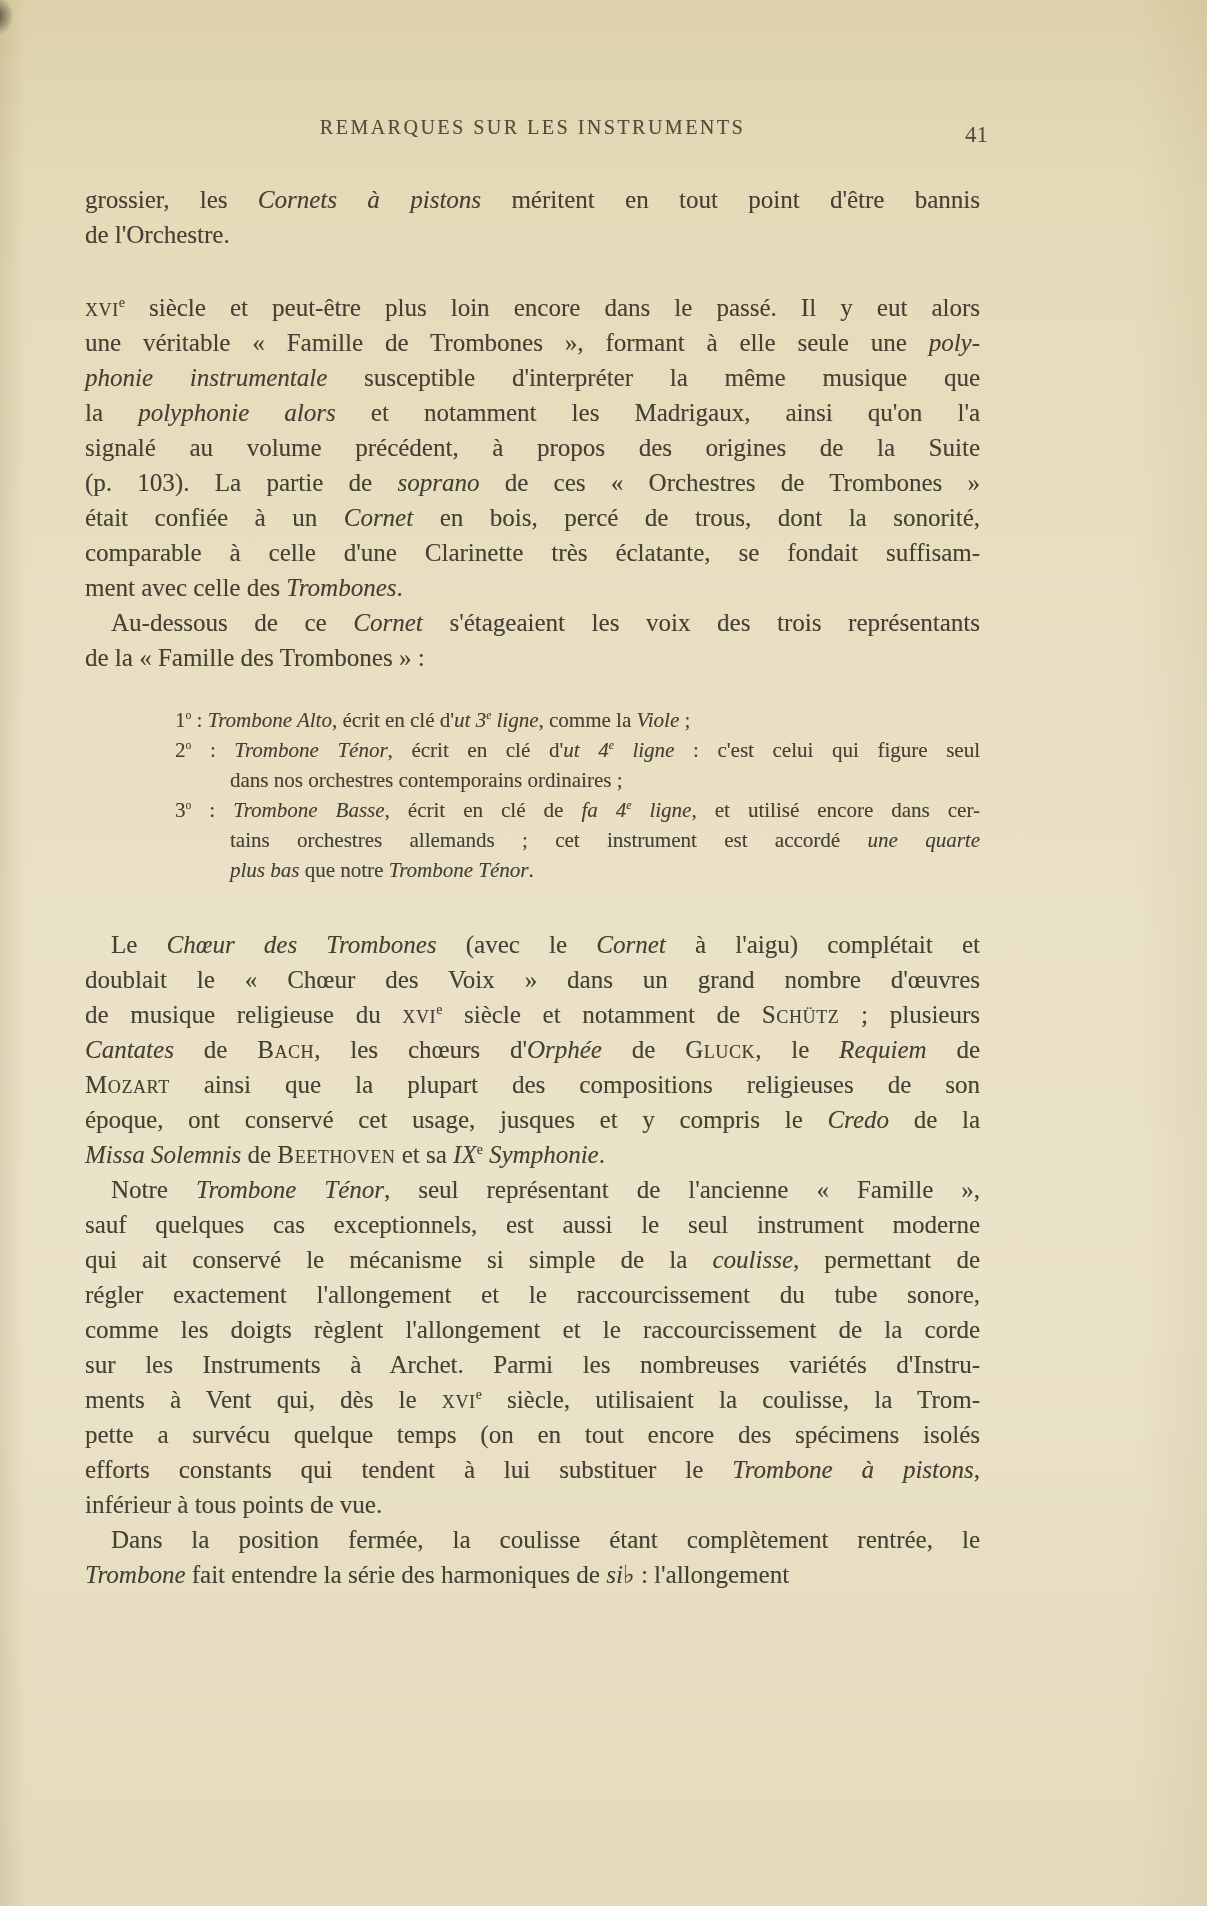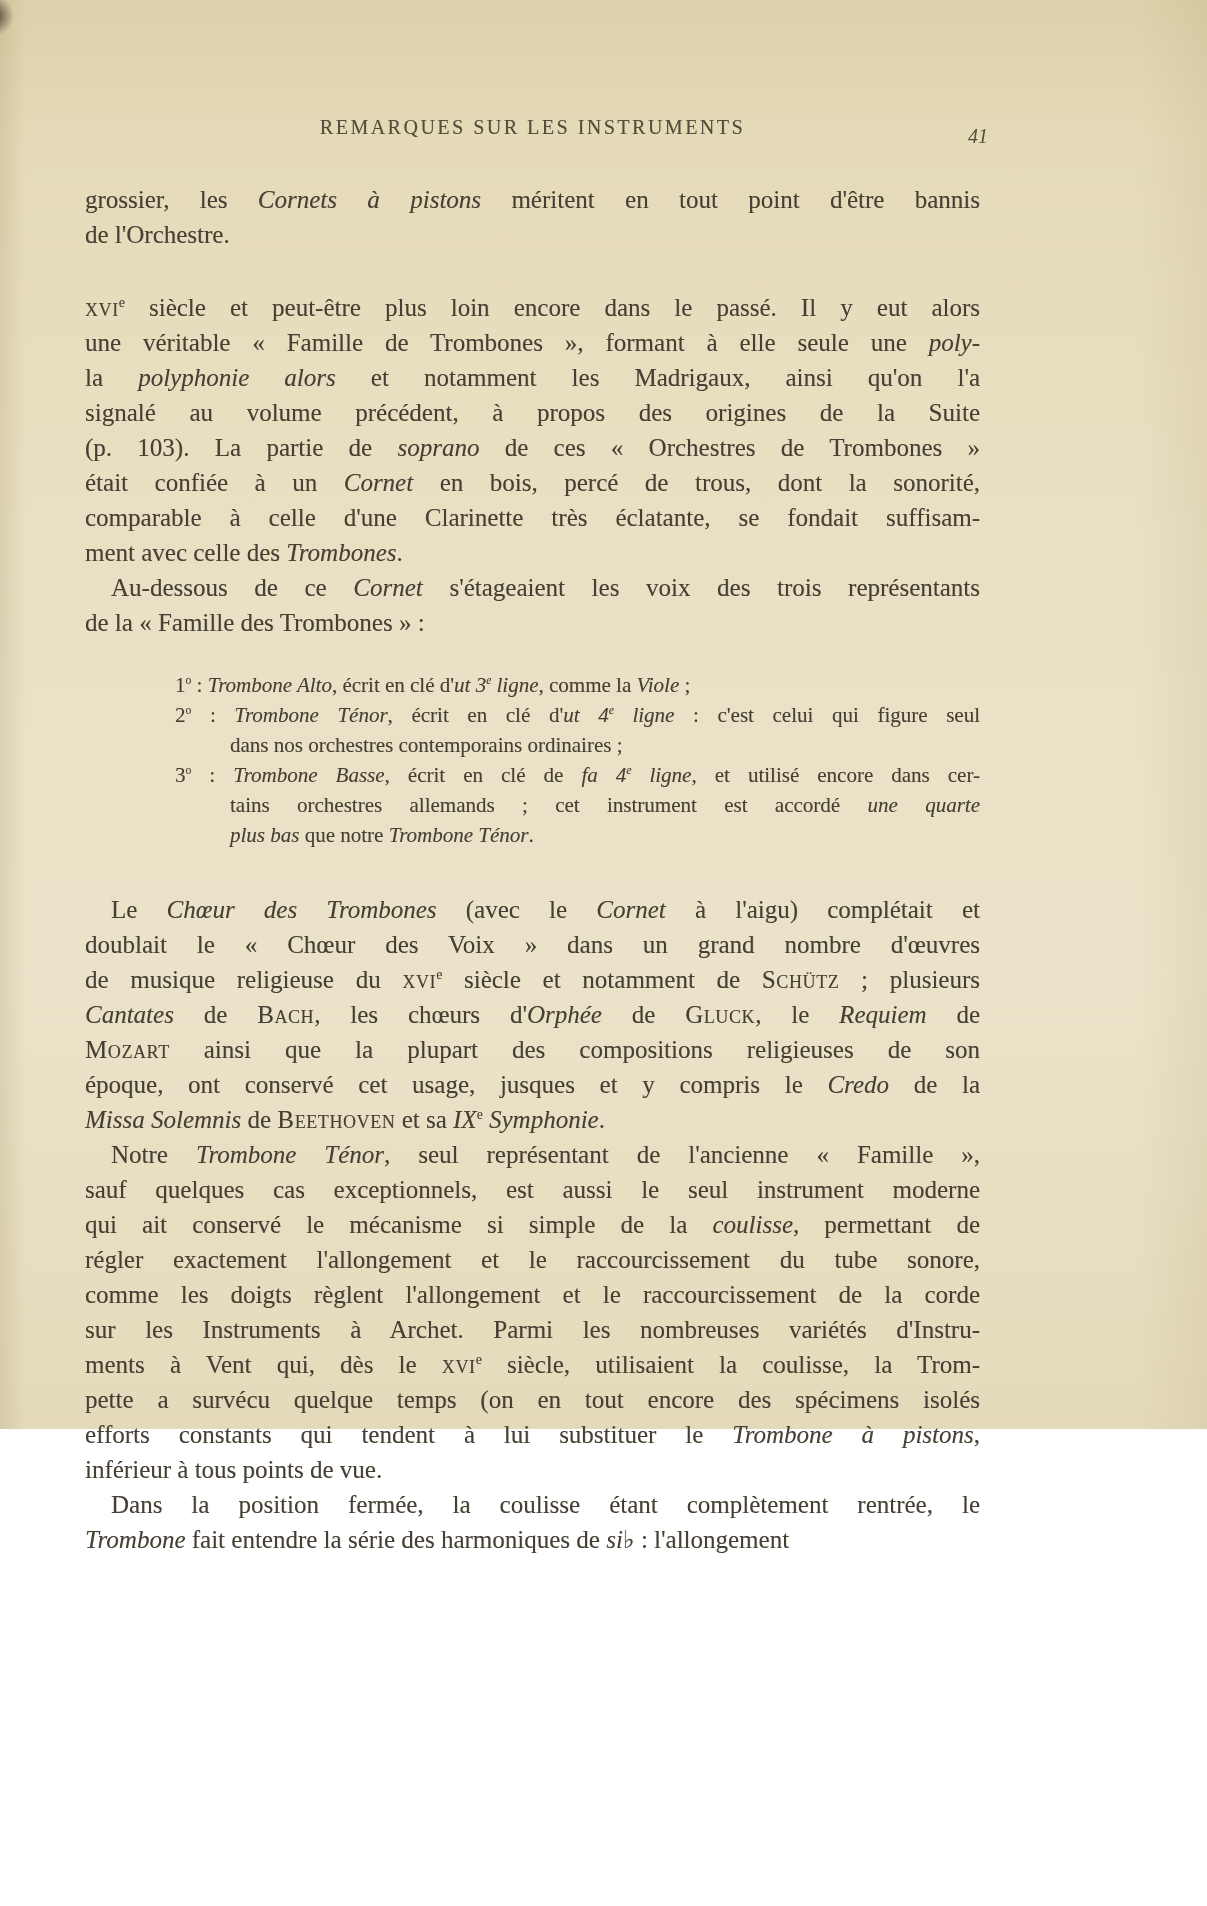--- a/index.html
+++ b/index.html
@@ -3,21 +3,21 @@
 <meta charset="utf-8">
 <style>
   html, body { margin: 0; padding: 0; }
   body {
     width: 1207px; height: 1906px;
     font-family: "Liberation Serif", "DejaVu Serif", serif;
     overflow: hidden;
   }
   .page {
     position: relative;
-    width: 1207px; height: 1429px;
+    width: 1207px; height: 1906px;
     background:
       radial-gradient(circle at -6px 16px, rgba(28,22,14,0.88) 0px, rgba(28,22,14,0.45) 8px, rgba(28,22,14,0) 20px),
       linear-gradient(90deg, rgba(138,116,68,0.16) 0px, rgba(138,116,68,0) 26px),
       linear-gradient(270deg, rgba(148,126,78,0.10) 0px, rgba(148,126,78,0) 70px),
       linear-gradient(180deg, #dcd1aa 0%, #e5dbb9 10%, #e9e0c4 38%, #ebe3c9 68%, #e4dabb 100%);
     color: #454033;
   }
   .text-block {
     position: relative;
     margin-left: 85px;
@@ -32,23 +32,22 @@
     display: block;
     text-align: center;
     font-size: 20px;
     letter-spacing: 2.5px;
     color: #554d3c;
     text-shadow: 0.4px 0.4px 0.6px rgba(80,68,48,0.35);
   }
   .running-head .folio {
     position: absolute;
     right: -8px; bottom: -2px;
-    font-size: 20px;
+    font-size: 23px;
     color: #554d3c;
-    font-style: italic;
   }
   .content {
     margin-top: 36px;
     font-size: 25px;
     line-height: 35px;
     text-shadow: 0.35px 0.35px 0.5px rgba(70,60,42,0.30);
   }
   .line {
     text-align: justify;
     text-align-last: justify;
@@ -74,20 +73,21 @@
       <span class="folio">41</span>
     </div>
     <div class="content">
         <div class="para">
           <div class="line first">grossier, les <i>Cornets à pistons</i> méritent en tout point d'être bannis</div>
           <div class="line last">de l'Orchestre.</div>
         </div>
         <div class="para indented">
           <div class="line"><span class="sc">xvi</span><sup>e</sup> siècle et peut-être plus loin encore dans le passé. Il y eut alors</div>
           <div class="line">une véritable « Famille de Trombones », formant à elle seule une <i>poly-</i></div>
+          <div class="line"><i>phonie instrumentale</i> susceptible d'interpréter la même musique que</div>
           <div class="line">la <i>polyphonie alors</i> et notamment les Madrigaux, ainsi qu'on l'a</div>
           <div class="line">signalé au volume précédent, à propos des origines de la Suite</div>
           <div class="line">(p. 103). La partie de <i>soprano</i> de ces « Orchestres de Trombones »</div>
           <div class="line">était confiée à un <i>Cornet</i> en bois, percé de trous, dont la sonorité,</div>
           <div class="line">comparable à celle d'une Clarinette très éclatante, se fondait suffisam-</div>
           <div class="line last">ment avec celle des <i>Trombones</i>.</div>
         </div>
         <div class="para indented">
           <div class="line first">Au-dessous de ce <i>Cornet</i> s'étageaient les voix des trois représentants</div>
           <div class="line last">de la « Famille des Trombones » :</div>

